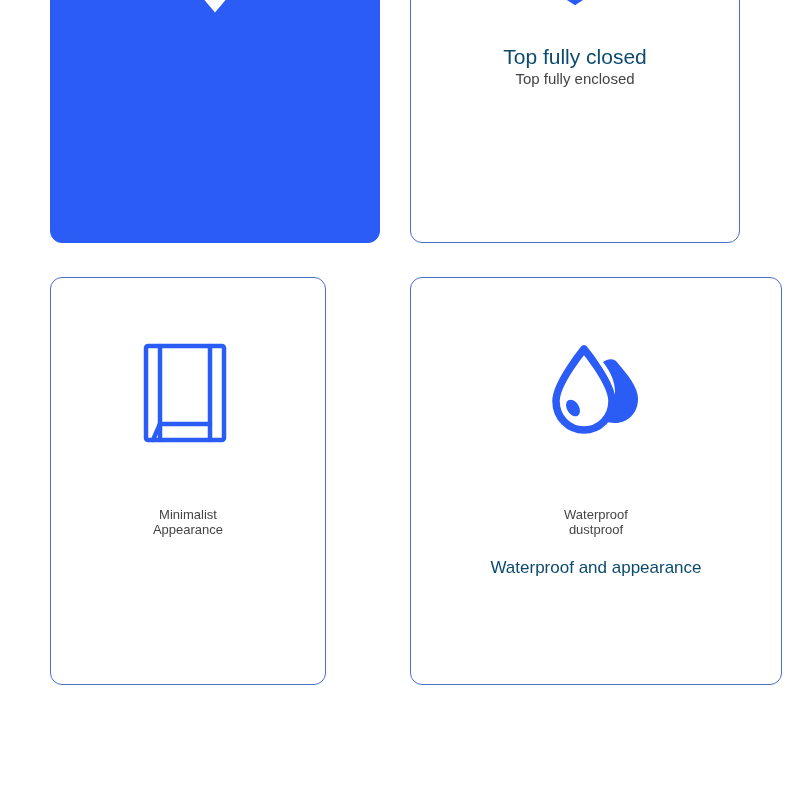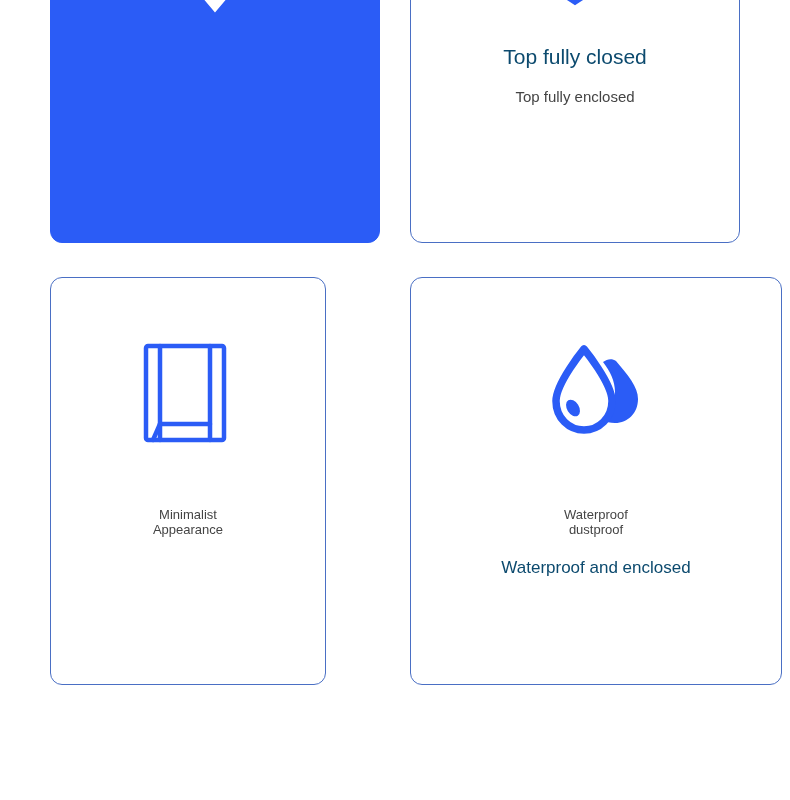--- a/index.html
+++ b/index.html
@@ -93,21 +93,20 @@
     flex-direction: column;
   }
   .text-reversed .line-large {
     order: 1;
     margin-top: 0;
     font-size: 21px;
     line-height: 26px;
   }
   .text-reversed .line-small {
     order: 2;
-    margin-top: 18px;
     font-size: 15px;
     line-height: 18px;
   }
 </style>
 </head>
 <body>
 
 <div class="feature-grid">
 
   <div class="feature-card card-highlight card-pos-0">
@@ -157,17 +156,17 @@
         <path d="M72 18 C84 32 94 44 94 56 C94 70 84 80 71 80 C66 80 62 79 58 76
                  C66 70 71 60 71 49 C71 38 66 28 59 19 C63 16 68 15 72 18 Z" fill="#2b5cf6"></path>
         <path d="M40 6 C40 6 12 40 12 58 C12 75 25 87 40 87 C55 87 68 75 68 58
                  C68 40 40 6 40 6 Z" fill="none" stroke="#2b5cf6" stroke-width="7.5" stroke-linejoin="round"></path>
         <ellipse cx="29" cy="65" rx="6" ry="9" transform="rotate(-32 29 65)" fill="#2b5cf6"></ellipse>
       </svg>
     </div>
     <div class="card-text">
       <div class="line-small">Waterproof
 dustproof</div>
-      <div class="line-large">Waterproof and enclosed</div>
+      <div class="line-large">Waterproof and appearance</div>
     </div>
   </div>
 
 </div>
 
 </body></html>

